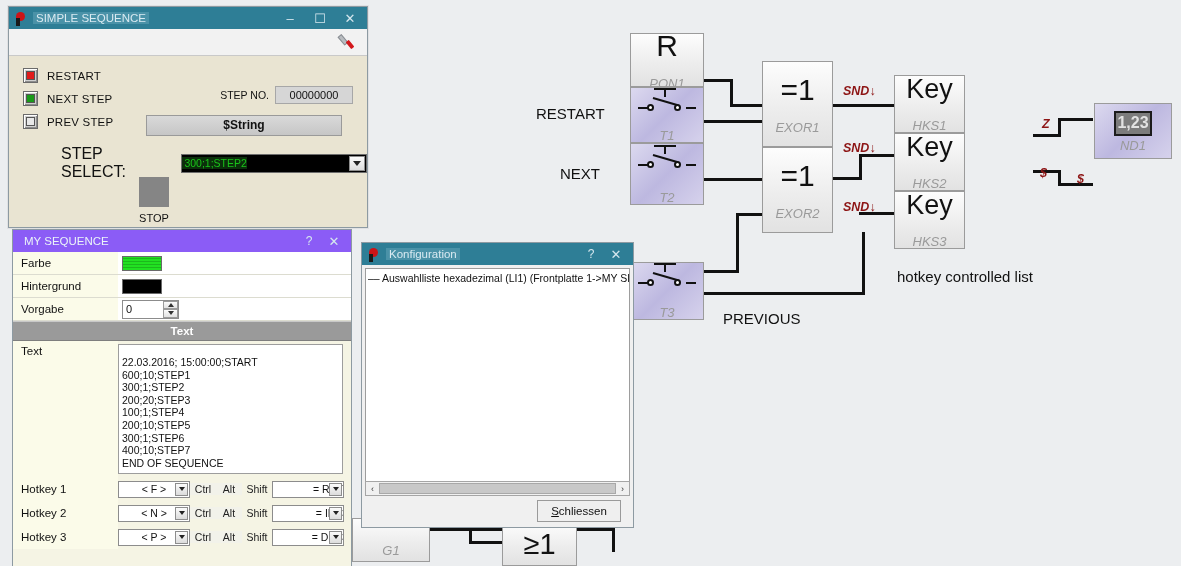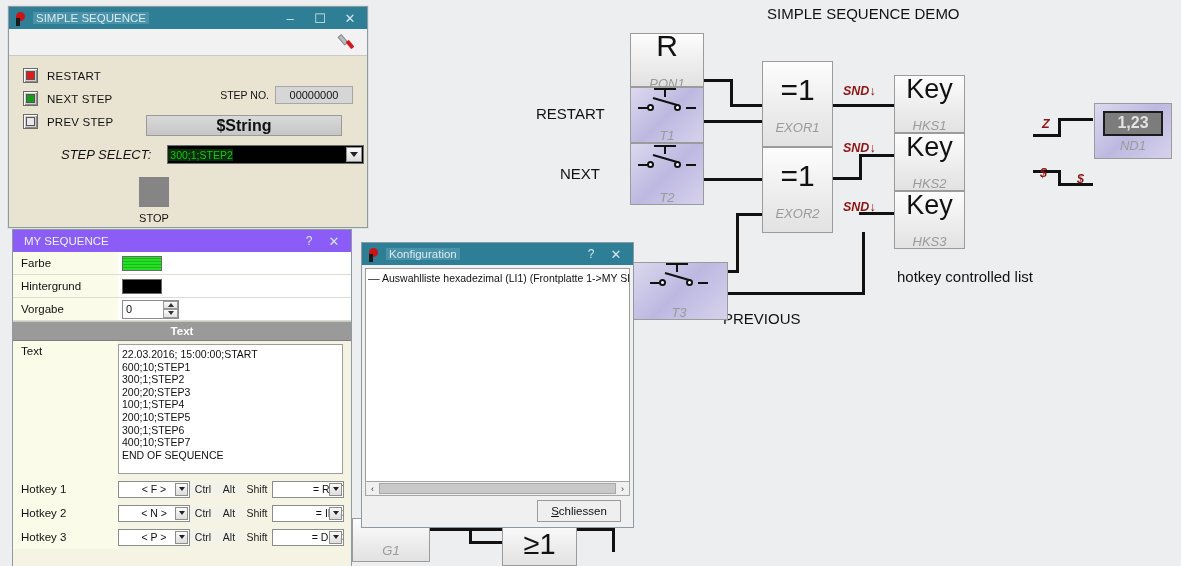--- a/index.html
+++ b/index.html
@@ -73,24 +73,24 @@
     position:absolute;right:14px;top:79px;display:flex;align-items:center;
   }
   .stepno .cap{font-size:10.5px;color:#111;margin-right:6px;}
   .stepno .val{
     width:76px;height:16px;background:#d6d6d6;border:1px solid #a7a7a7;
     font-size:11px;color:#111;text-align:center;line-height:16px;
   }
   .strbar{
     position:absolute;left:137px;top:108px;width:194px;height:19px;
     background:linear-gradient(#d9d9d9,#c6c6c6);border:1px solid #9a9a9a;
-    font-size:16px;font-weight:bold;color:#111;text-align:center;line-height:19px;
+    font-size:12px;font-weight:bold;color:#111;text-align:center;line-height:19px;
   }
   .selrow{position:absolute;left:52px;top:138px;display:flex;align-items:center;}
-  .selrow .cap{font-size:13px;color:#111;margin-right:16px;font-style:italic;}
+  .selrow .cap{font-size:16px;color:#111;margin-right:16px;}
   .combo-dark{
     width:195px;height:17px;background:#000;border:1px solid #6d6d6d;
     display:flex;align-items:center;position:relative;
   }
   .combo-dark span{color:#19c419;font-size:10.5px;padding-left:2px;
     background:#0b2f0b;}
   .combo-dark .arrow{
     position:absolute;right:1px;top:1px;width:14px;height:13px;
     background:linear-gradient(#fbfbfb,#dcdcdc);border:1px solid #8d8d8d;
     display:flex;align-items:center;justify-content:center;
@@ -140,21 +140,21 @@
   .sechdr{
     height:18px;background:#9a9a9a;color:#fff;font-size:11.5px;font-weight:bold;
     display:flex;align-items:center;justify-content:center;
     border-top:1px solid #c8c8c8;border-bottom:1px solid #7e7e7e;
   }
   .textrow{display:flex;height:136px;}
   .textrow .pname{width:105px;padding-left:8px;padding-top:4px;font-size:11.5px;
     color:#111;background:#fbfbe9;box-sizing:border-box;}
   .textarea{
     flex:1;margin:3px 8px 3px 0;background:#fff;border:1px solid #9d9d9d;
-    font-size:10.5px;color:#111;line-height:12.6px;padding:3px 3px;
+    font-size:10.5px;color:#111;line-height:12.6px;padding:11px 3px;
     white-space:pre;overflow:hidden;box-sizing:border-box;
   }
   .hkrow{display:flex;align-items:center;height:24px;}
   .hkrow .pname{width:105px;padding-left:8px;font-size:11.5px;color:#111;
     background:#fbfbe9;height:24px;line-height:24px;box-sizing:border-box;}
   .hkcombo{
     width:72px;height:17px;border:1px solid #8c8c8c;background:#fff;
     position:relative;display:flex;align-items:center;justify-content:center;
     font-size:10.5px;color:#111;box-sizing:border-box;
   }
@@ -223,32 +223,31 @@
     border-radius:50%;background:#fff;box-sizing:border-box;}
   .sw .cr{position:absolute;left:36px;top:16px;width:7px;height:7px;border:2px solid #111;
     border-radius:50%;background:#fff;box-sizing:border-box;}
   .sw .blade{position:absolute;left:15px;top:9px;width:26px;height:2px;background:#111;
     transform:rotate(16deg);transform-origin:0 50%;}
   .hexbox{
     width:44px;height:47px;border:2px solid #262626;background:#cfcfcf;
     display:flex;align-items:center;justify-content:center;box-sizing:border-box;
   }
   .displ{
-    width:60px;height:25px;background:#7c7c7c;border:2px solid #1c1c1c;
+    width:38px;height:25px;background:#7c7c7c;border:2px solid #1c1c1c;
     display:flex;align-items:center;justify-content:center;
     font-size:16px;font-weight:bold;color:#e2e2e2;box-sizing:border-box;
   }
   .wire{position:absolute;background:#111;}
 </style>
 </head>
 <body>
 
 <div id="diagram">
 
-  <div class="dtitle" style="left:767px;top:5px;">SIMPLE SEQUENCE DEMO</div>
 
   <div class="dlabel" style="left:536px;top:105px;">RESTART</div>
   <div class="dlabel" style="left:560px;top:165px;">NEXT</div>
   <div class="dlabel" style="left:723px;top:310px;">PREVIOUS</div>
   <div class="dlabel" style="left:897px;top:268px;">hotkey controlled list</div>
 
   <div class="wire" style="left:703px;top:79px;width:30px;height:3px;"></div>
   <div class="wire" style="left:730px;top:79px;width:3px;height:28px;"></div>
   <div class="wire" style="left:730px;top:104px;width:35px;height:3px;"></div>
   <div class="wire" style="left:703px;top:120px;width:62px;height:3px;"></div>
@@ -302,21 +301,21 @@
         <div class="post"></div>
       <div class="lead-l"></div>
         <div class="lead-r"></div>
       <div class="blade"></div>
         <div class="cl"></div>
         <div class="cr"></div>
     </div>
     <div class="nm">T2</div>
   </div>
 
-  <div class="blk purple" style="left:630px;top:262px;width:98px;height:58px;">
+  <div class="blk purple" style="left:630px;top:262px;width:74px;height:58px;">
     <div class="sw">
       <div class="bar"></div>
         <div class="post"></div>
       <div class="lead-l"></div>
         <div class="lead-r"></div>
       <div class="blade"></div>
         <div class="cl"></div>
         <div class="cr"></div>
     </div>
     <div class="nm">T3</div>

